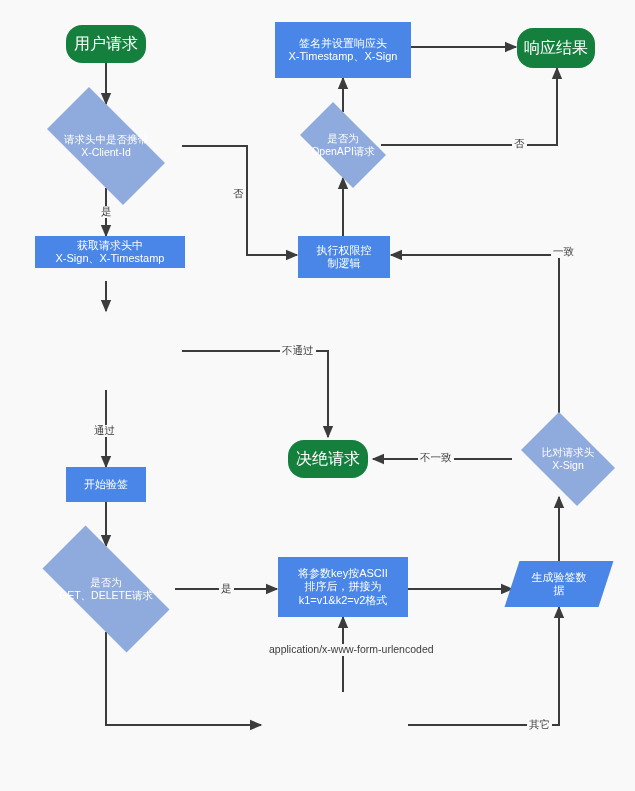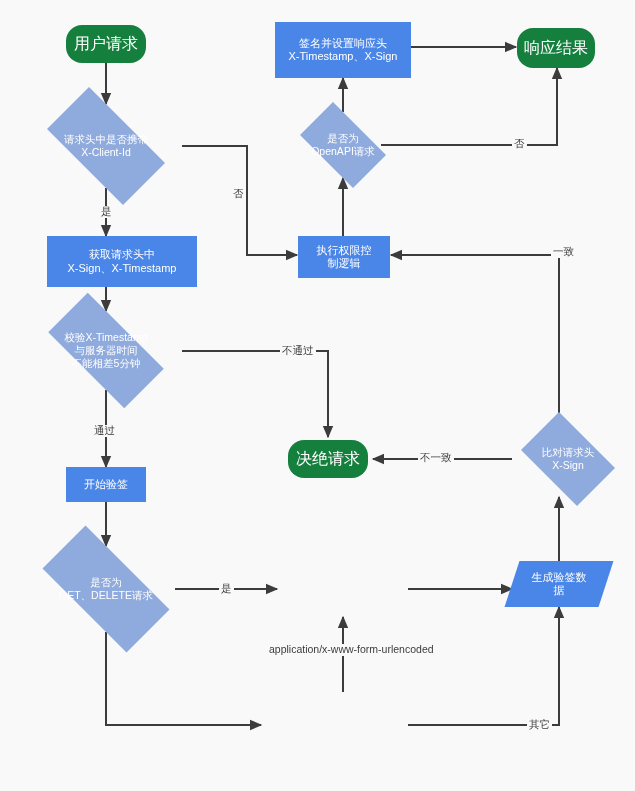--- a/index.html
+++ b/index.html
@@ -143,38 +143,35 @@
   </svg>
 
   <div class="node node-terminator" style="left:66px; top:25px; width:80px; height:38px;">用户请求</div>
 
   <div class="node-decision-wrap" style="left:30px; top:104px; width:152px; height:84px;">
     <div class="node-decision-shape"></div>
     <div class="node-decision-label">请求头中是否携带
 X-Client-Id</div>
   </div>
 
-  <div class="node node-process" style="left:47px; top:236px; width:150px; height:51px;">获取请求头中
+  <div class="node node-process" style="left:35px; top:236px; width:150px; height:32px;">获取请求头中
 X-Sign、X-Timestamp</div>
 
-  <div class="node-decision-wrap" style="left:30px; top:311px; width:152px; height:79px;">
-    <div class="node-decision-shape"></div>
-    <div class="node-decision-label">校验X-Timestamp
-与服务器时间
-不能相差5分钟</div>
-  </div>
 
   <div class="node node-process" style="left:66px; top:467px; width:80px; height:35px;">开始验签</div>
 
   <div class="node-decision-wrap" style="left:22px; top:546px; width:168px; height:86px;">
     <div class="node-decision-shape"></div>
     <div class="node-decision-label">是否为
 GET、DELETE请求</div>
   </div>
 
+  <div class="node node-process" style="left:278px; top:557px; width:130px; height:60px;">将参数key按ASCII
+排序后，拼接为
+k1=v1&amp;k2=v2格式</div>
 
 
   <div class="node-data" style="left:512px; top:561px; width:94px; height:46px;">
     <div class="node-data-shape"></div>
     <div class="node-data-label">生成验签数
 据</div>
   </div>
 
   <div class="node-decision-wrap" style="left:512px; top:421px; width:112px; height:76px;">
     <div class="node-decision-shape"></div>

